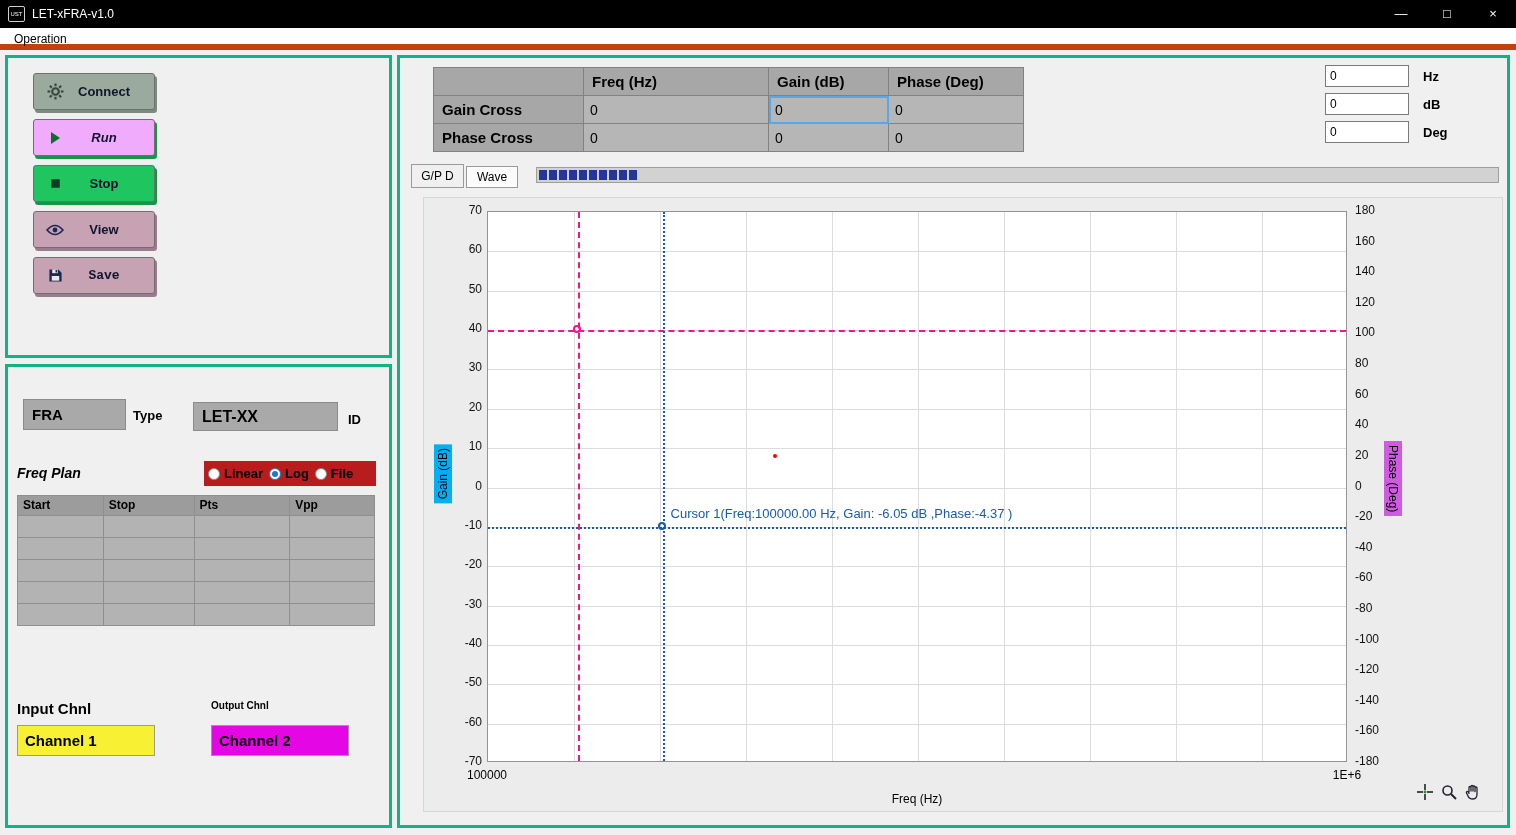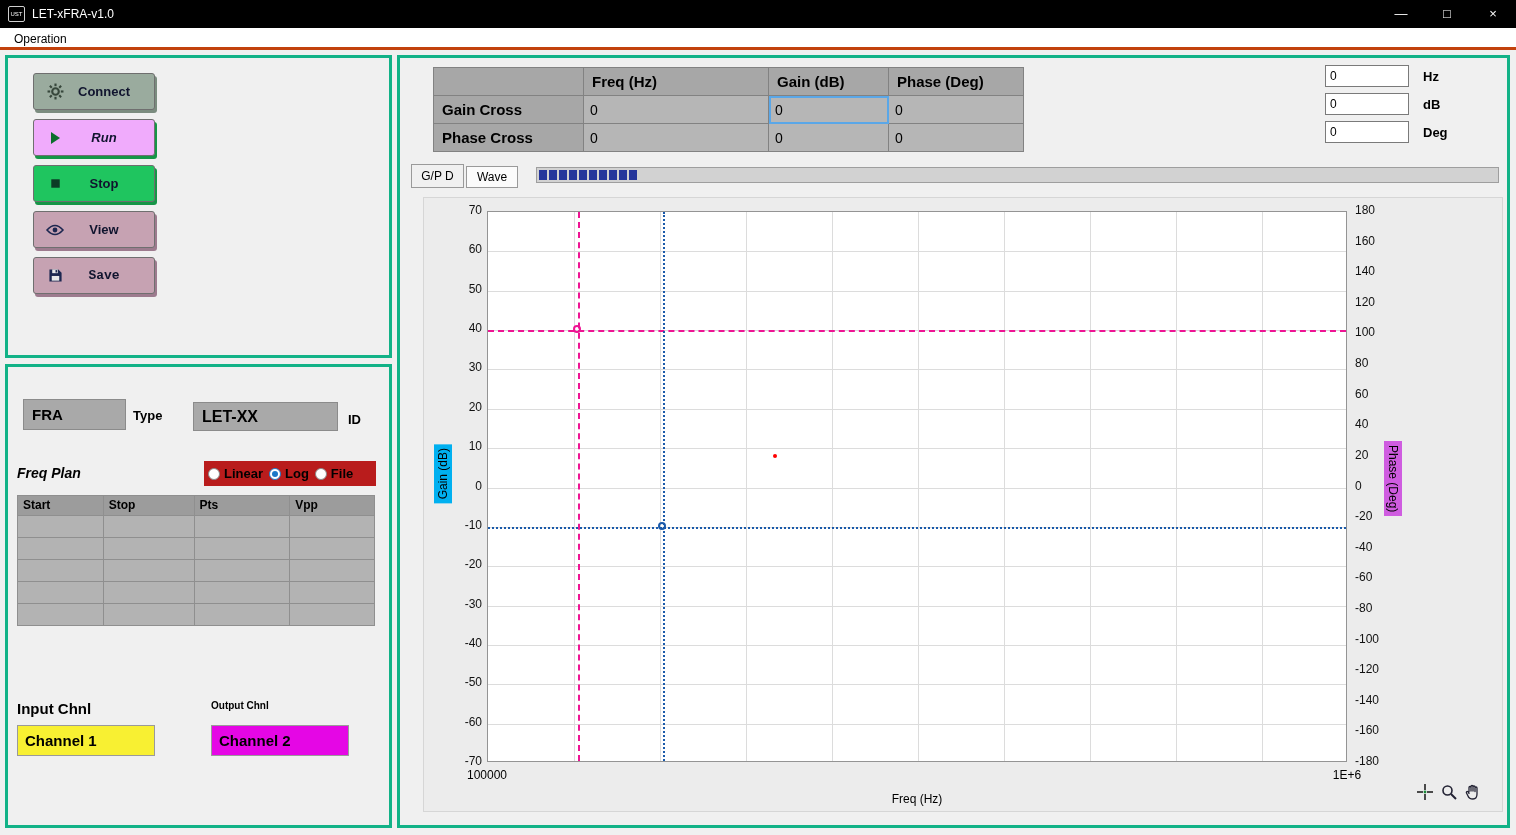--- a/index.html
+++ b/index.html
@@ -8,21 +8,21 @@
 
   
   .titlebar { position:absolute; left:0; top:0; width:1516px; height:28px; background:#000; color:#fff; }
   .app-icon { position:absolute; left:8px; top:6px; width:17px; height:16px; border:1px solid #cfcfcf; border-radius:2px;
               font-size:6px; line-height:14px; text-align:center; color:#fff; letter-spacing:0; overflow:hidden; }
   .win-title { position:absolute; left:32px; top:7px; font-size:12px; }
   .win-btns { position:absolute; right:0; top:0; height:28px; display:flex; }
   .win-btn { width:46px; height:28px; text-align:center; line-height:28px; font-size:13px; color:#fff; cursor:default; }
 
   
-  .menubar { position:absolute; left:0; top:28px; width:1516px; height:22px; background:#fff; border-bottom:3px solid #c2410c; }
+  .menubar { position:absolute; left:0; top:28px; width:1516px; height:22px; background:#fff; border-bottom:6px solid #c2410c; }
   .menu-item { position:absolute; left:8px; top:3px; font-size:12px; padding:1px 6px; }
 
   
   .panel { position:absolute; border:3px solid #12b287; background:#f0f0f0; }
   #panel-controls { left:5px; top:55px; width:387px; height:303px; }
   #panel-setup    { left:5px; top:364px; width:387px; height:464px; }
   #panel-plot     { left:397px; top:55px; width:1113px; height:773px; }
 
   
   .btn3d { position:absolute; left:25px; width:122px; height:37px; border-radius:3px; border:1px solid #6f6f6f;
@@ -361,20 +361,21 @@
         <div class="gridline h" style="top: 393.571px;"></div>
         <div class="gridline h" style="top: 432.929px;"></div>
         <div class="gridline h" style="top: 472.286px;"></div>
         <div class="gridline h" style="top: 511.643px;"></div>
         <div class="cursor-h" style="top: 118.071px; border-top-style: dashed; border-top-color: rgb(238, 20, 147);"></div>
         <div class="cursor-v" style="left: 90.3px; border-left-style: dashed; border-left-color: rgb(238, 20, 147);"></div>
         <div class="cursor-marker" style="left: 85.3px; top: 113.071px; border-color: rgb(238, 20, 147);"></div>
         <div class="cursor-h" style="top: 314.857px; border-top-style: dotted; border-top-color: rgb(26, 90, 170);"></div>
         <div class="cursor-v" style="left: 174.58px; border-left-style: dotted; border-left-color: rgb(26, 90, 170);"></div>
         <div class="cursor-marker" style="left: 169.58px; top: 309.857px; border-color: rgb(26, 90, 170);"></div>
+        <div class="cursor-label" style="left: 182.58px; top: 293.857px; color: rgb(26, 90, 170);">Cursor 1(Freq:100000.00 Hz, Gain: -6.05 dB ,Phase:-4.37 )</div>
         <div class="data-point" style="left: 285.24px; top: 242.014px; background: rgb(255, 0, 0);"></div>
       </div>
 
     <div class="xtick" style="left:33px;">100000</div>
     <div class="xtick" style="left:893px;">1E+6</div>
     <div class="axis-title-x">Freq (Hz)</div>
 
     <div class="plot-tools">
       <span class="tool-icon">
         <svg viewBox="0 0 16 16" width="16" height="16">

